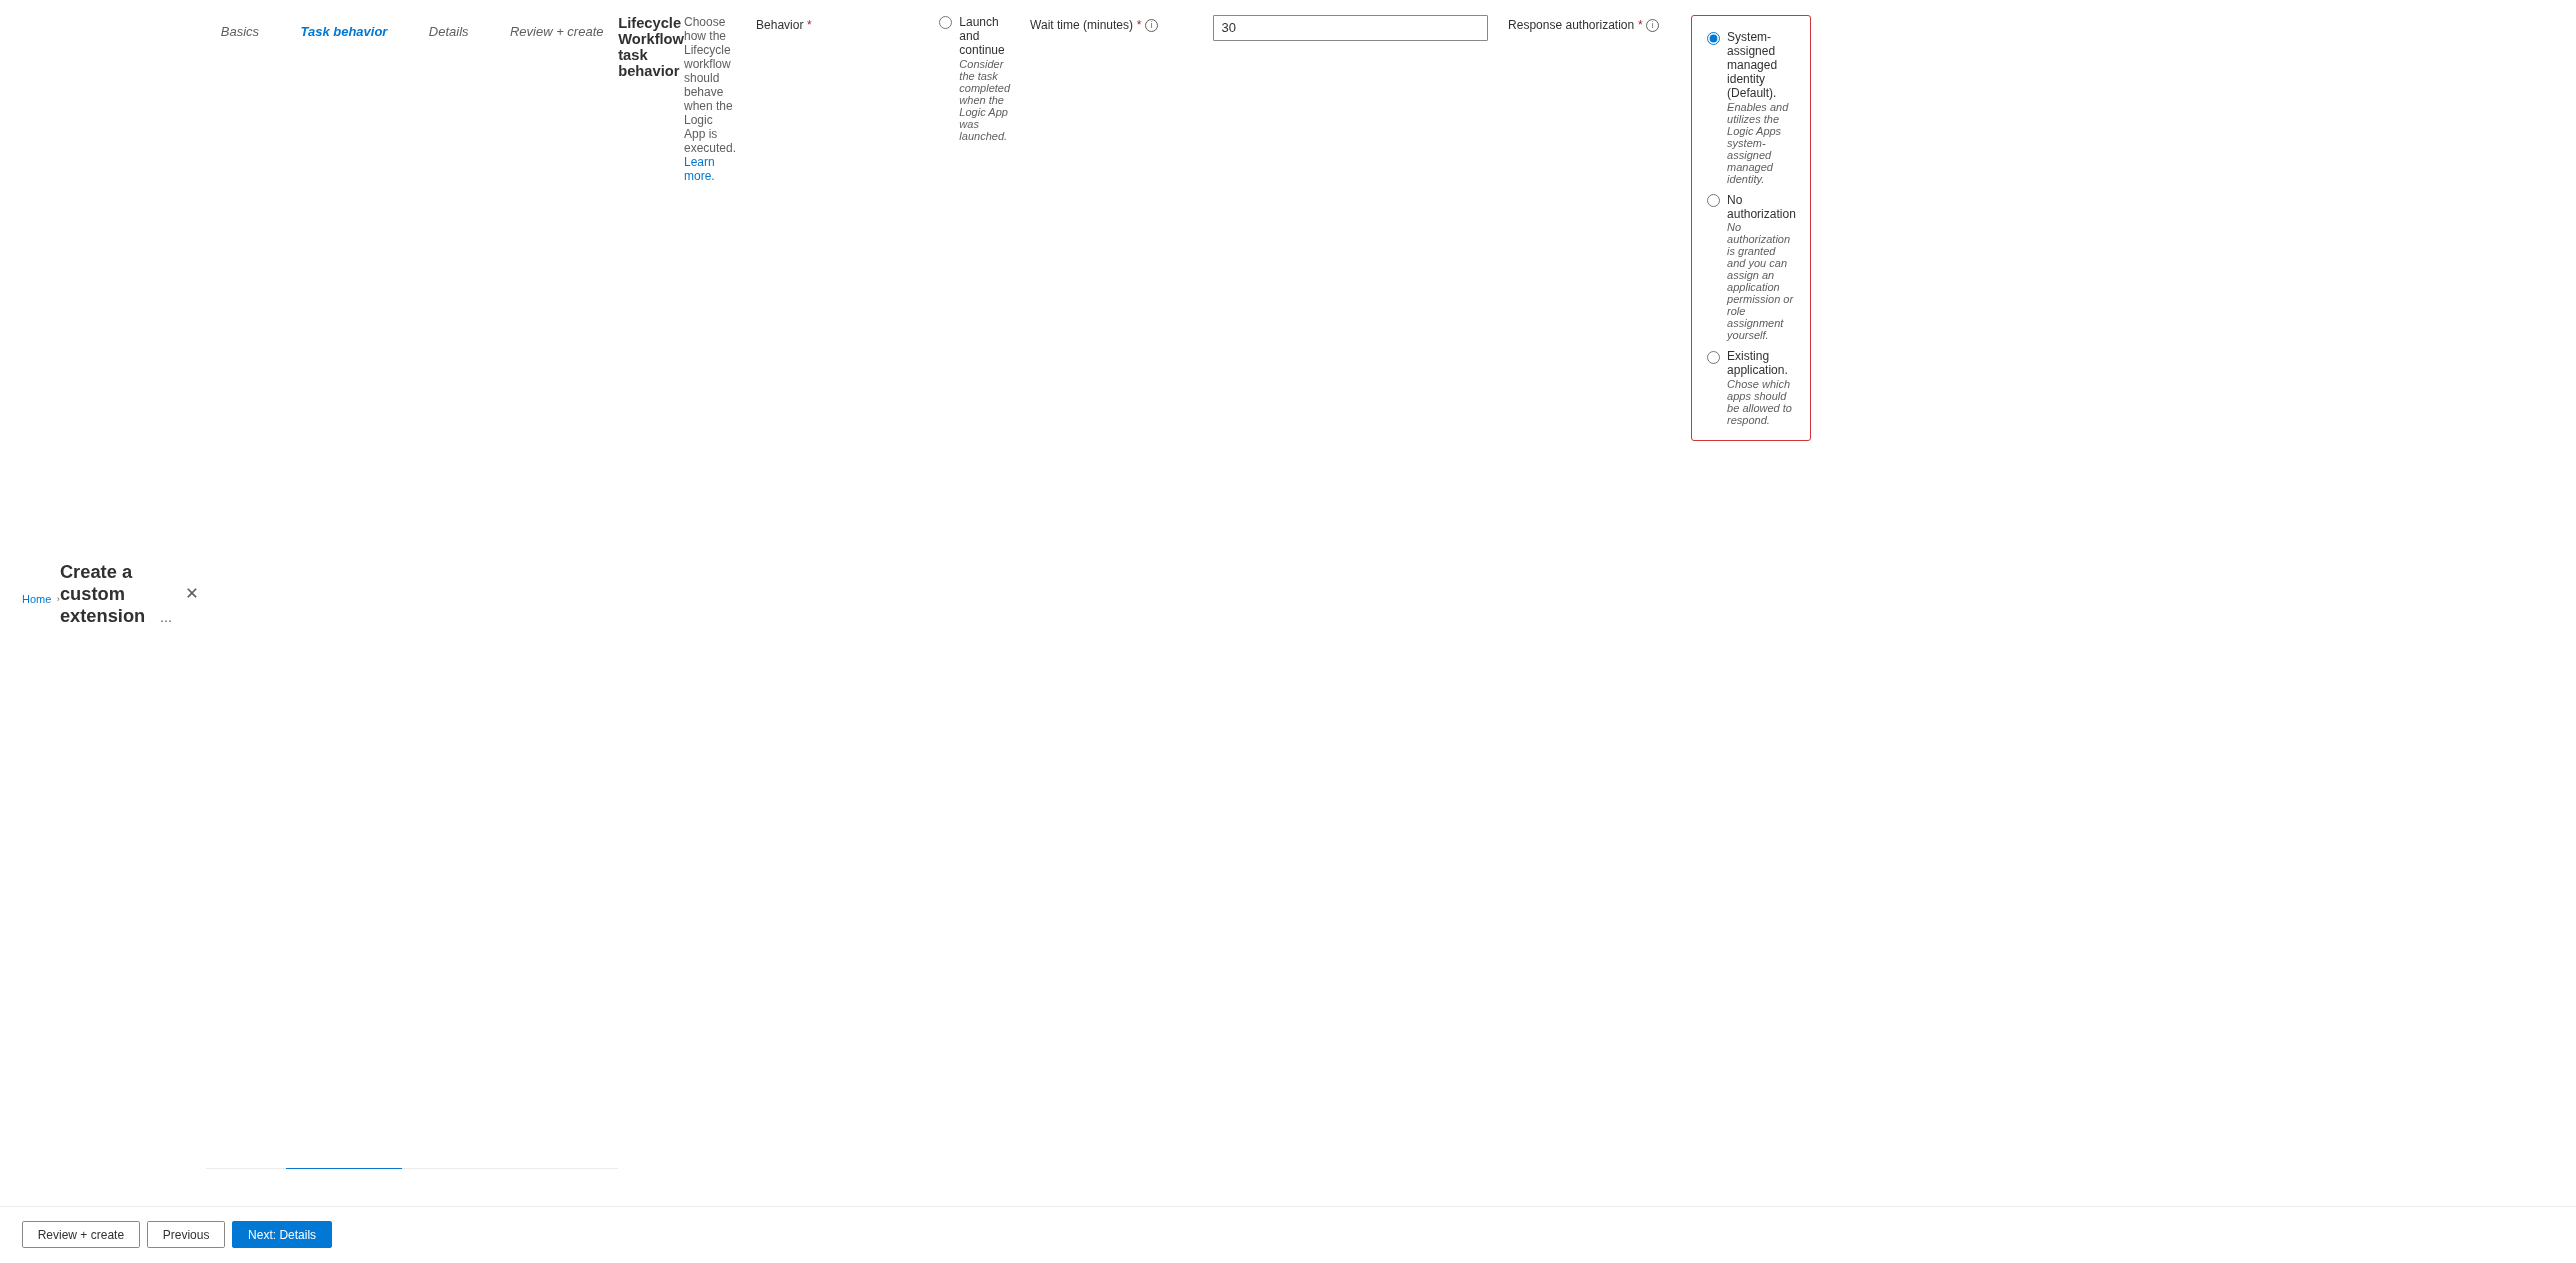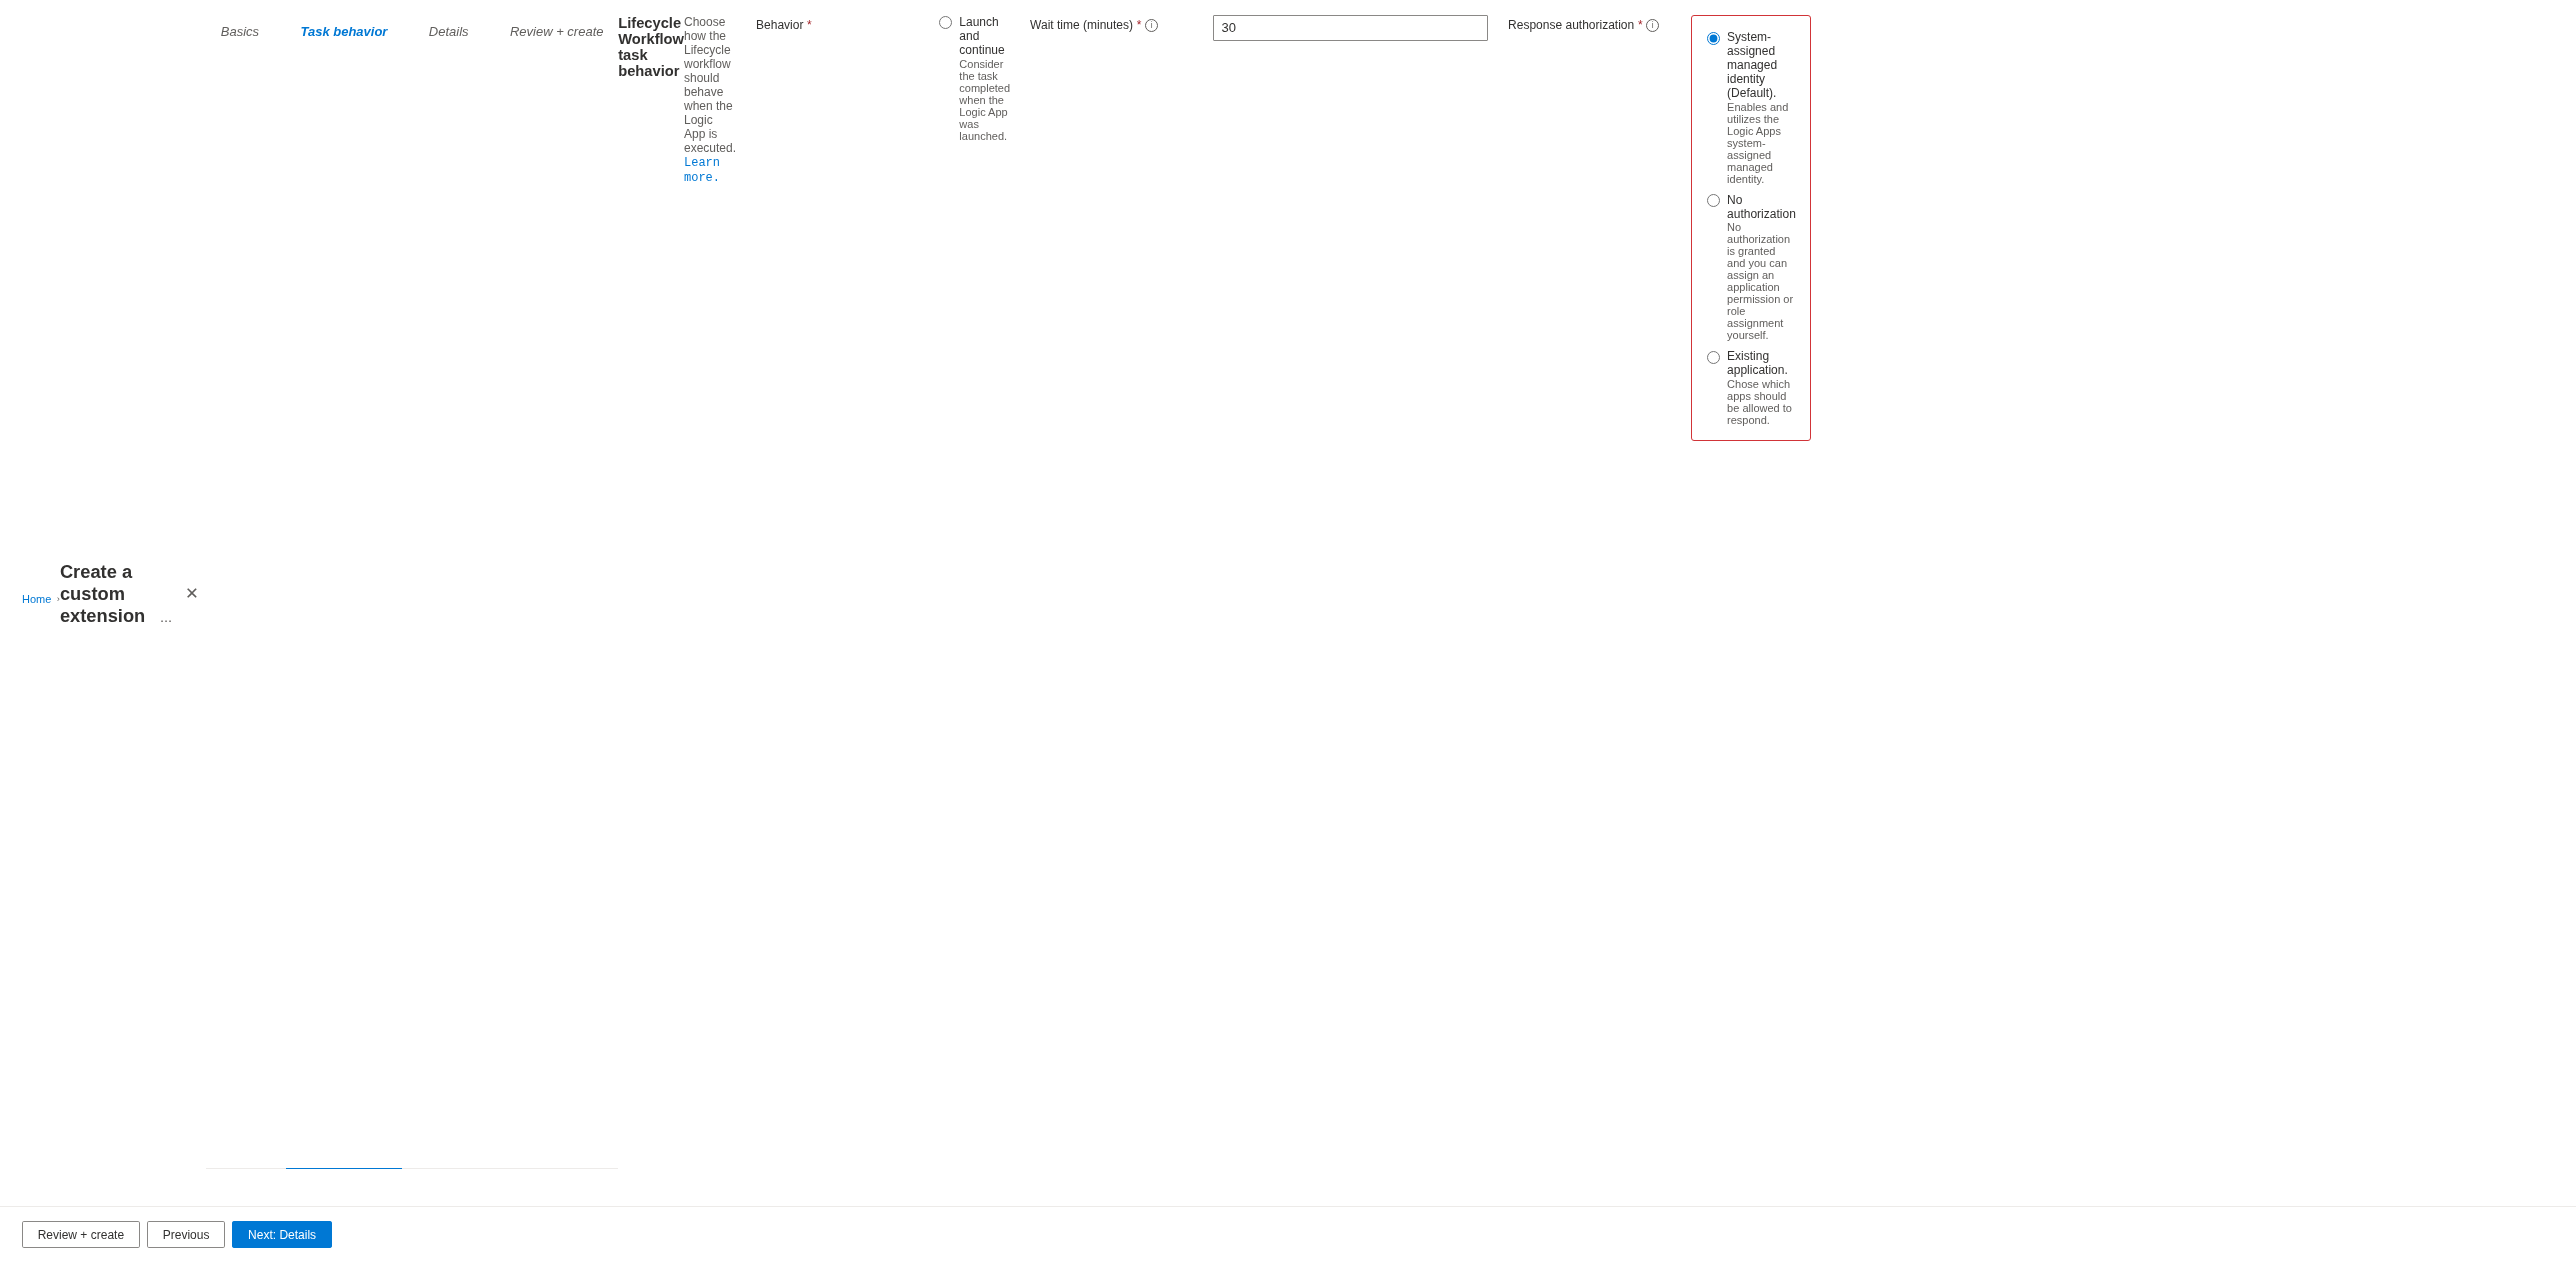--- a/index.html
+++ b/index.html
@@ -120,21 +120,20 @@
     .section-description {
       font-size: 12px;
       color: #605e5c;
       margin-bottom: 18.3px;
     }
 
     .learn-more {
       color: #0078d4;
       text-decoration: none;
       cursor: pointer;
-      font-family: Liberation Mono, monospace;
     }
 
     .form-row {
       display: flex;
       align-items: flex-start;
       margin-bottom: 18.3px;
     }
 
     .form-label {
       min-width: 183px;
@@ -198,20 +197,21 @@
 
     .radio-label-main {
       font-size: 12px;
       color: #323130;
     }
 
     .radio-label-desc {
       font-size: 11px;
       color: #605e5c;
       margin-top: 0.9px;
+      font-style: italic;
     }
 
     .text-input {
       border: 0.9px solid #8a8886;
       border-radius: 1px;
       padding: 4.6px 7.3px;
       font-size: 13px;
       color: #323130;
       width: 275px;
       outline: none;

